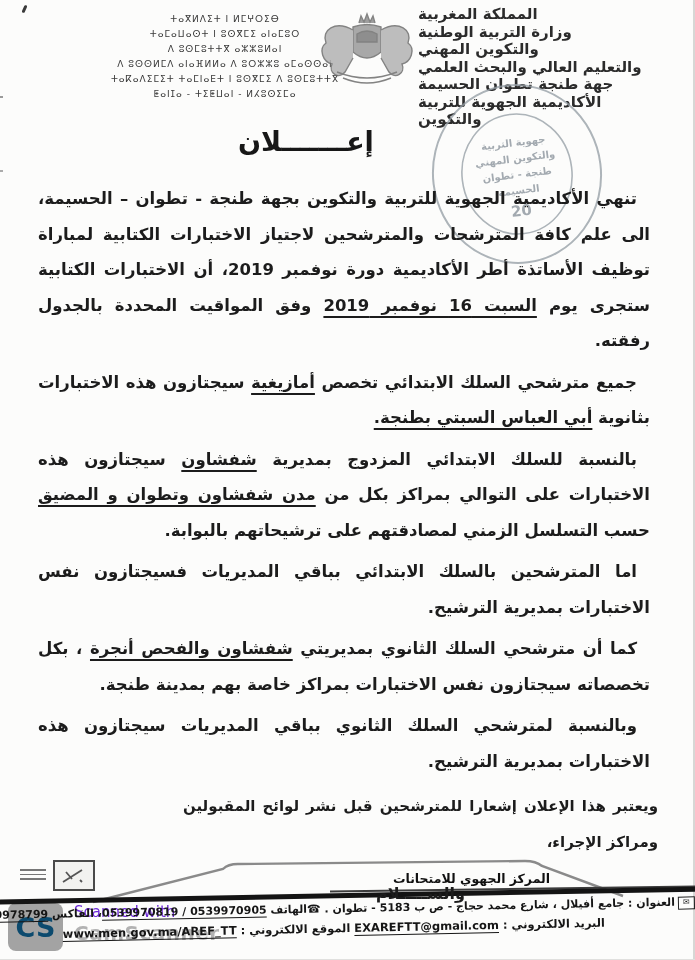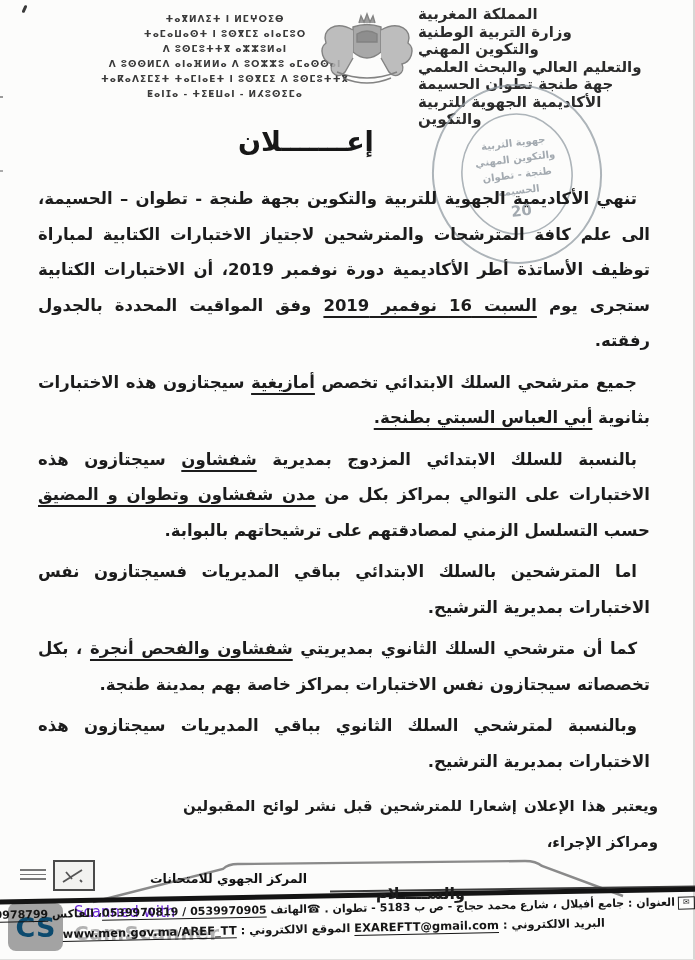--- a/index.html
+++ b/index.html
@@ -1,42 +1,42 @@
 <!DOCTYPE html>
 <html lang="ar"><head>
 <meta charset="utf-8">
 <style>
   html,body{margin:0;padding:0;}
   body{background:#e9e9e9;font-family:"DejaVu Sans",sans-serif;}
   #page{position:relative;width:695px;height:960px;background:#fcfcfb;overflow:hidden;
         color:#1e1e1e;margin:0 auto;box-shadow:0 0 4px rgba(0,0,0,.25);}
   
   .tifinagh{position:absolute;top:12px;left:100px;width:250px;text-align:center;
-            direction:ltr;font-size:9px;line-height:15px;font-weight:700;color:#3a3a3a;
+            direction:ltr;font-size:9px;line-height:15px;font-weight:400;color:#3a3a3a;
             letter-spacing:1px;}
   .arabic-head{position:absolute;top:6px;left:418px;width:240px;text-align:left;
                direction:rtl;font-size:15px;line-height:17.5px;font-weight:700;color:#2b2b2b;}
   .coa{position:absolute;top:12px;left:313px;width:108px;height:98px;opacity:.85;}
   .stamp{position:absolute;top:80px;left:428px;width:178px;height:188px;
          transform:rotate(-7deg);opacity:.78;pointer-events:none;}
   
   .doc-title{position:absolute;top:126px;left:238px;width:220px;text-align:left;
              direction:rtl;font-size:27px;font-weight:800;color:#171717;letter-spacing:1px;}
   
   .body-text{position:absolute;top:181px;left:38px;width:620px;direction:rtl;
              text-align:justify;font-size:16.5px;font-weight:700;line-height:35.5px;
              color:#1c1c1c;z-index:3;}
   .body-text p{margin:0 8px 6px 0;text-indent:13px;}
   .ub{font-weight:800;text-decoration:underline;text-decoration-thickness:1.6px;
       text-underline-offset:5px;}
   .p-note{font-size:15px;margin:10px 0 0 145px !important;text-indent:0 !important;}
   .p-salam{text-align:center;font-size:16px;margin:16px 0 0 145px !important;text-indent:0 !important;}
   
   .f-frame{position:absolute;top:855px;left:75px;z-index:2;}
-  .f-title{position:absolute;top:871px;left:150px;width:400px;text-align:left;direction:rtl;
+  .f-title{position:absolute;top:871px;left:150px;width:400px;text-align:right;direction:rtl;
            font-size:12.5px;font-weight:800;color:#111;z-index:3;}
   .f-thick{position:absolute;top:893px;left:-8px;width:715px;height:4.5px;background:#141414;
            transform:rotate(-1.05deg);z-index:2;}
   .f-thin{position:absolute;top:888px;left:330px;width:370px;height:1.5px;background:#3c3c3c;
           transform:rotate(-0.8deg);z-index:2;}
   .f-addr{position:absolute;top:902px;left:-12px;width:707px;direction:rtl;text-align:right;
           padding-right:14px;font-size:11px;font-weight:700;color:#161616;white-space:nowrap;
           transform:rotate(-1.1deg);z-index:3;}
   .f-mail{position:absolute;top:921px;left:95px;width:510px;direction:rtl;text-align:center;
           font-size:11.5px;font-weight:700;color:#161616;white-space:nowrap;

